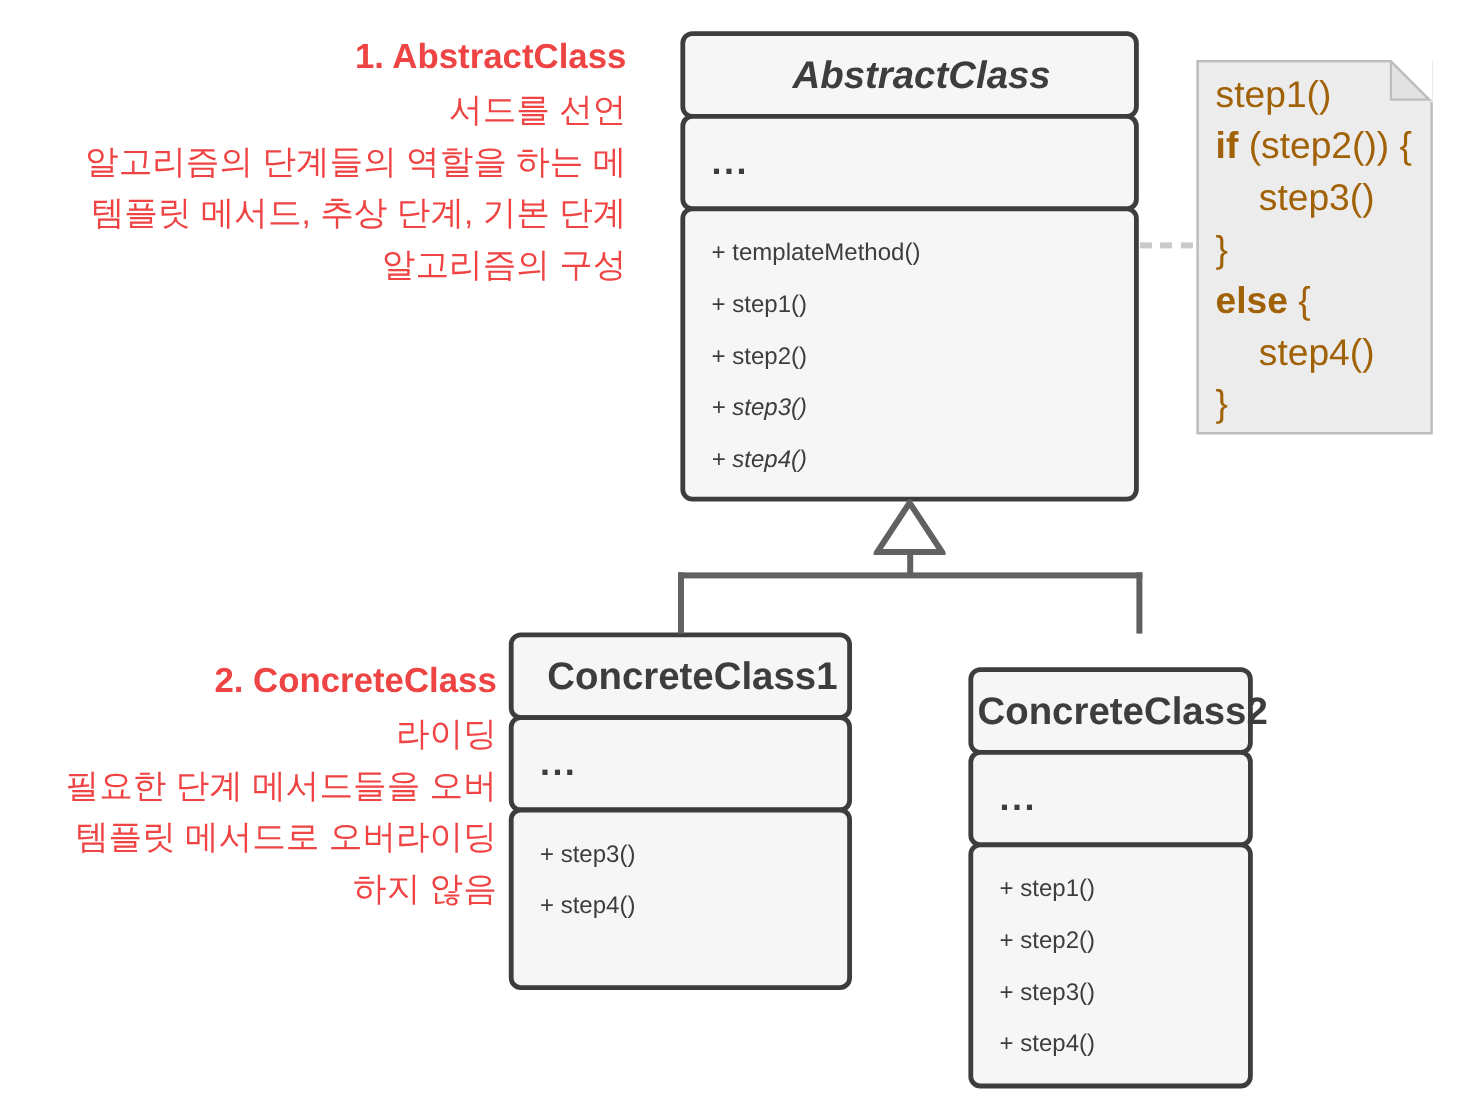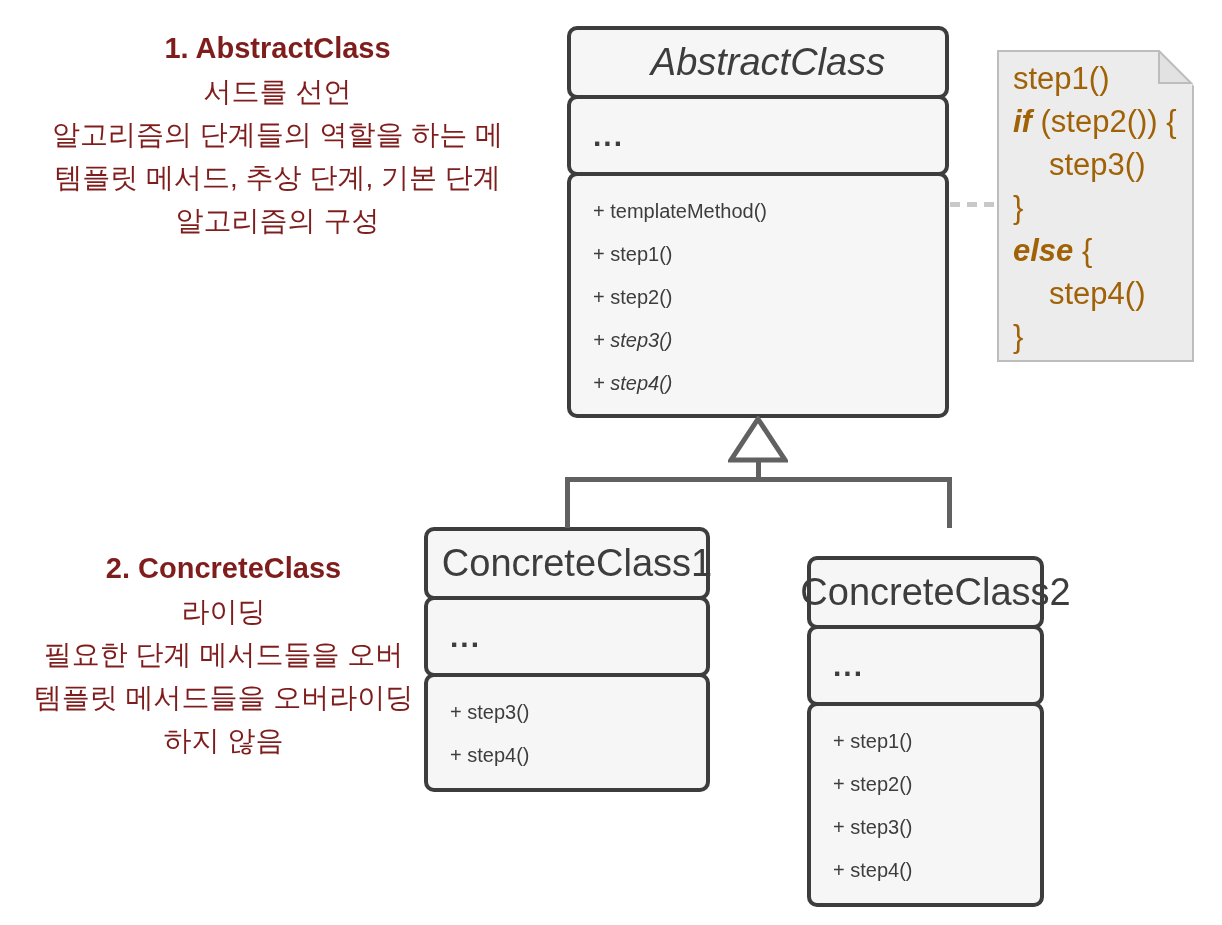--- a/index.html
+++ b/index.html
@@ -14,60 +14,60 @@
   * { margin: 0; padding: 0; box-sizing: border-box; }
   html, body { background: #ffffff; }
   body {
     width: 1222px; height: 925px; position: relative; overflow: hidden;
     font-family: "Liberation Sans", sans-serif;
   }
   .canvas { position: absolute; inset: 0; }
 
   
   .annot {
-    position: absolute; text-align: center; color: #7f1d1d;
+    position: absolute; text-align: right; color: #ef4444;
     font-size: 28px; line-height: 43px;
     font-family: "Liberation Sans", sans-serif;
     padding-left: 33px;
   }
   .annot .annot-heading { font-weight: bold; font-size: 29px; }
   .annot-1 { left: 0; top: 27px; width: 522px; }
   .annot-2 { left: 0; top: 547px; width: 414px; }
 
   
   .uml-box { position: absolute; display: flex; flex-direction: column; }
   .compartment {
     background: var(--box-fill);
     border: 4px solid var(--box-border);
     border-radius: 10px;
     width: 100%;
   }
   .compartment + .compartment { margin-top: -4px; }
   .c-title {
     height: 73px; flex: 0 0 auto;
     display: flex; align-items: center; justify-content: center;
-    font-size: 38px; font-weight: normal; color: var(--text); padding-left: 20px;
+    font-size: 32px; font-weight: bold; color: var(--text); padding-left: 20px;
   }
   .c-title.abstract-name { font-style: italic; }
   .c-attrs {
     height: 81px; flex: 0 0 auto;
     display: flex; align-items: center;
     padding-left: 22px;
     font-size: 30px; font-weight: bold; color: var(--text);
     letter-spacing: 2px;
   }
   .c-methods {
     flex: 1 1 auto;
     padding: 14px 8px 8px 22px;
     font-size: 20px; color: var(--text); line-height: 43px;
   }
   .method.italic { font-style: italic; }
 
   .box-abstract  { left: 567px; top: 26px;  width: 382px; height: 392px; }
-  .box-concrete1 { left: 424px; top: 527px; width: 286px; height: 265px; }
+  .box-concrete1 { left: 424px; top: 527px; width: 286px; height: 298px; }
   .box-concrete2 { left: 807px; top: 527px; width: 237px; height: 351px; margin-top: 29px; }
   .box-abstract .c-methods, .box-concrete1 .c-methods, .box-concrete2 .c-methods { overflow: hidden; }
 
   
   .conn { position: absolute; background: var(--line); }
   .conn-stem  { left: 756px; top: 460px; width: 5px;   height: 20px; }
   .conn-hbar  { left: 565px; top: 477px; width: 387px; height: 5px; }
   .conn-lvert { left: 565px; top: 477px; width: 5px;   height: 51px; }
   .conn-rvert { left: 947px; top: 477px; width: 5px;   height: 51px; }
   .tri-svg { position: absolute; left: 728px; top: 416px; }
@@ -77,42 +77,42 @@
   }
 
   
   .note {
     position: absolute; left: 997px; top: 50px; width: 197px; height: 312px;
     background: var(--note-bg);
     border: 2px solid var(--note-border);
     padding: 5px 0 0 14px;
     font-size: 31px; line-height: 43px; color: #a16207;
   }
-  .note-line b { font-weight: bold; font-style: italic; }
+  .note-line b { font-weight: bold; }
   .note-line.indent { padding-left: 36px; }
   .note-fold { position: absolute; top: -2px; right: -2px; }
 </style>
 </head>
 <body>
 
 <div class="canvas">
 
   <div class="annot annot-1">
     <div class="annot-heading">1. AbstractClass</div>
     <div>서드를 선언</div>
     <div>알고리즘의 단계들의 역할을 하는 메</div>
     <div>템플릿 메서드, 추상 단계, 기본 단계</div>
     <div>알고리즘의 구성</div>
   </div>
 
   <div class="annot annot-2">
     <div class="annot-heading">2. ConcreteClass</div>
     <div>라이딩</div>
     <div>필요한 단계 메서드들을 오버</div>
-    <div>템플릿 메서드들을 오버라이딩</div>
+    <div>템플릿 메서드로 오버라이딩</div>
     <div>하지 않음</div>
   </div>
 
   <div class="uml-box box-abstract">
     <div class="compartment c-title abstract-name">AbstractClass</div>
     <div class="compartment c-attrs">...</div>
     <div class="compartment c-methods">
       <div class="method">+ templateMethod()</div>
       <div class="method">+ step1()</div>
       <div class="method">+ step2()</div>

